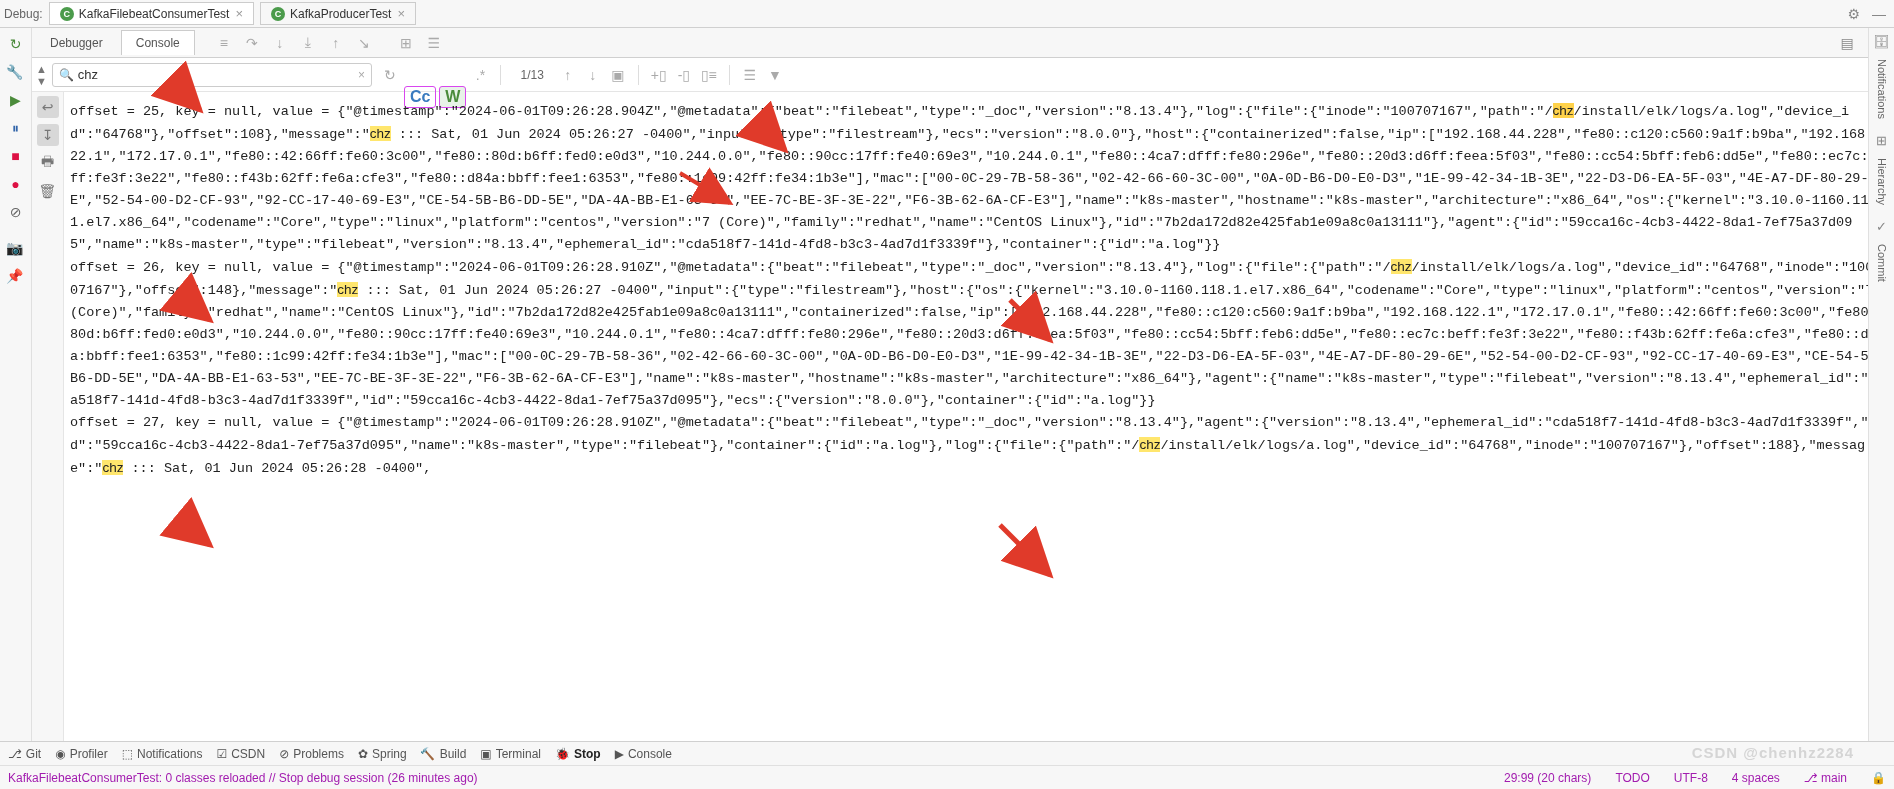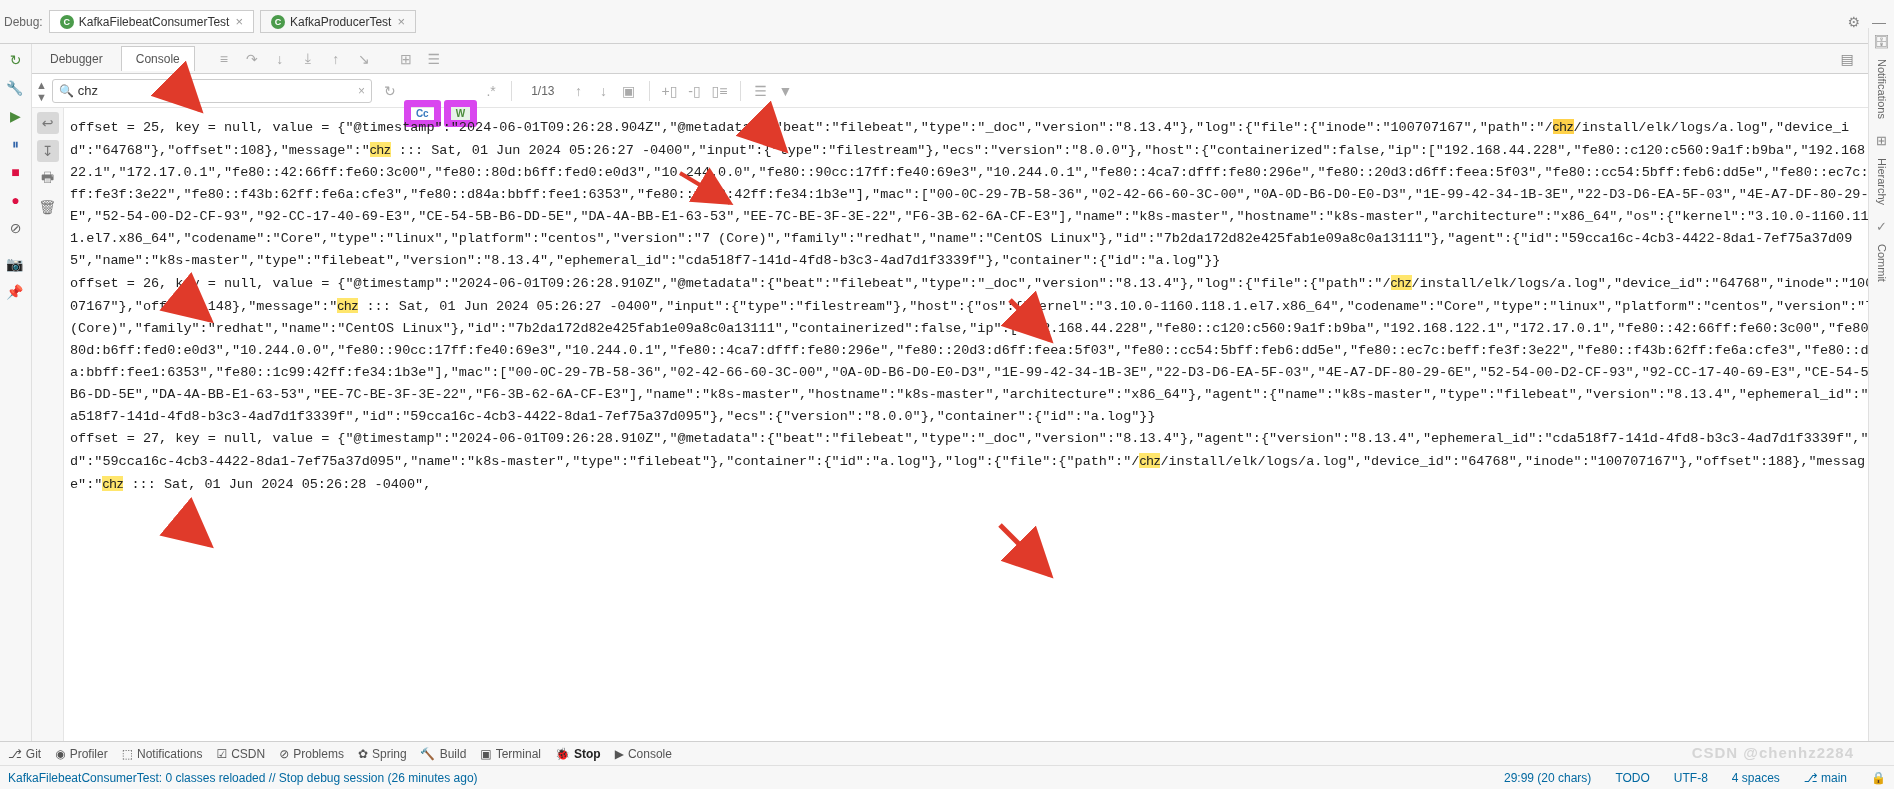--- a/index.html
+++ b/index.html
@@ -1,17 +1,17 @@
 <!DOCTYPE html>
 <html><head>
 <meta charset="utf-8">
 <style>
 * { margin:0; padding:0; box-sizing:border-box; font-family:"Segoe UI",Arial,sans-serif; }
 body { background:#fff; font-size:12px; color:#333; width:1894px; height:789px; overflow:hidden; position:relative; }
-.topbar { height:44px; display:flex; align-items:center; border-bottom:1px solid #d0d0d0; background:#f7f7f7; padding:0 4px; position:relative; }
+.topbar { height:28px; display:flex; align-items:center; border-bottom:1px solid #d0d0d0; background:#f7f7f7; padding:0 4px; position:relative; }
 .topbar .label { color:#666; margin-right:6px; font-size:12px; }
 .tab { display:flex; align-items:center; padding:3px 10px; background:#fff; border:1px solid #ccc; margin-right:6px; font-size:12px; color:#333; cursor:pointer; }
 .tab.inactive { background:#f7f7f7; }
 .tab .c-icon { width:14px; height:14px; border-radius:50%; background:#4b9b4b; color:#fff; font-size:9px; text-align:center; line-height:14px; margin-right:5px; font-weight:bold; }
 .tab .close { margin-left:6px; color:#999; font-size:13px; }
 .topbar .right-icons { position:absolute; right:8px; display:flex; gap:12px; color:#888; font-size:14px; }
 .main-row { display:flex; height:calc(100% - 28px - 24px - 24px); }
 .left-gutter { width:32px; background:#f7f7f7; border-right:1px solid #e0e0e0; display:flex; flex-direction:column; align-items:center; padding-top:6px; gap:8px; }
 .left-gutter .icn { width:20px; height:20px; display:flex; align-items:center; justify-content:center; color:#666; cursor:pointer; font-size:14px; }
 .left-gutter .icn.green { color:#4b8b3b; }
@@ -25,37 +25,37 @@
 .micon { width:22px; height:22px; display:flex; align-items:center; justify-content:center; cursor:pointer; font-size:14px; color:#aaa; }
 .subtab-far-right { position:absolute; right:36px; color:#888; }
 .search-row { height:34px; display:flex; align-items:center; border-bottom:1px solid #e5e5e5; padding-left:4px; gap:1px; position:relative; }
 .nav-col { display:flex; flex-direction:column; gap:0; margin-right:4px; }
 .nav-col .arr { font-size:11px; color:#777; line-height:12px; cursor:pointer; }
 .search-box { display:flex; align-items:center; background:#fff; border:1px solid #ccc; border-radius:3px; padding:2px 6px; width:320px; height:24px; }
 .search-box .mag { color:#888; margin-right:4px; }
 .search-box input { border:none; outline:none; flex:1; font-size:13px; color:#333; }
 .search-box .clr { color:#aaa; cursor:pointer; margin-left:4px; }
 .search-ctrls { display:flex; align-items:center; gap:3px; margin-left:6px; }
-.chip { border:7px solid #d946ef; border-radius:3px; padding:1px 5px; font-size:10px; font-weight:bold; cursor:pointer;margin-top:45px; }
+.chip { border:1px solid #d946ef; border-radius:3px; padding:1px 5px; font-size:16px; font-weight:bold; cursor:pointer;margin-top:45px; }
 .chip.cc { color:#3a7bbf; }
 .chip.w { color:#4b8b3b; background:#e8f3e8; }
 .divider { width:1px; height:20px; background:#ddd; margin:0 6px; }
 .pos { color:#666; font-size:12px; margin:0 10px; }
 .search-close { position:absolute; right:6px; top:6px; font-size:16px; color:#888; cursor:pointer; }
 .console-wrap { flex:1; display:flex; overflow:hidden; position:relative; }
 .console-left { width:32px; background:#f7f7f7; border-right:1px solid #e5e5e5; display:flex; flex-direction:column; align-items:center; padding-top:4px; gap:6px; }
 .console-left .cbtn { width:22px; height:22px; display:flex; align-items:center; justify-content:center; font-size:14px; color:#777; cursor:pointer; }
 .console-left .cbtn.active { background:#d8d8d8; border-radius:3px; }
 .console-body { flex:1; overflow:auto; font-family:Consolas,"Courier New",monospace; font-size:13.5px; line-height:22px; color:#222; padding:8px 6px; white-space:pre-wrap; word-break:break-all; position:relative; }
 .hl { background:#ffe66d; }
 .hl2 { background:#ffd24a; }
 .bottom-tool { position:absolute; bottom:24px; left:0; right:0; height:24px; background:#f7f7f7; border-top:1px solid #d0d0d0; display:flex; align-items:center; padding:0 8px; gap:14px; font-size:12px; color:#555; }
 .bottom-tool .item { display:flex; align-items:center; gap:4px; cursor:pointer; }
 .bottom-tool .item.active { color:#222; font-weight:600; }
-.status { position:absolute; bottom:0; left:0; right:0; height:24px; background:#f7f7f7; border-top:1px solid #e0e0e0; display:flex; align-items:center; font-size:12px; color:#0369a1; padding:0 8px; justify-content:space-between; }
+.status { position:absolute; bottom:0; left:0; right:0; height:24px; background:#f7f7f7; border-top:1px solid #e0e0e0; display:flex; align-items:center; font-size:12px; color:#a21caf; padding:0 8px; justify-content:space-between; }
 .status .right { display:flex; gap:24px; }
 .right-rail { position:absolute; right:0; top:28px; bottom:48px; width:26px; background:#f7f7f7; border-left:1px solid #e0e0e0; display:flex; flex-direction:column; align-items:center; padding-top:6px; gap:2px; }
 .right-rail .vtab { writing-mode:vertical-rl; font-size:11px; color:#666; padding:6px 2px; cursor:pointer; }
 .right-rail .ric { font-size:13px; color:#888; margin-bottom:2px; }
 .watermark { position:absolute; right:40px; bottom:28px; font-size:15px; color:rgba(150,150,150,0.35); font-weight:bold; letter-spacing:1px; }
 </style>
 </head>
 <body>
 
 <div class="topbar">

